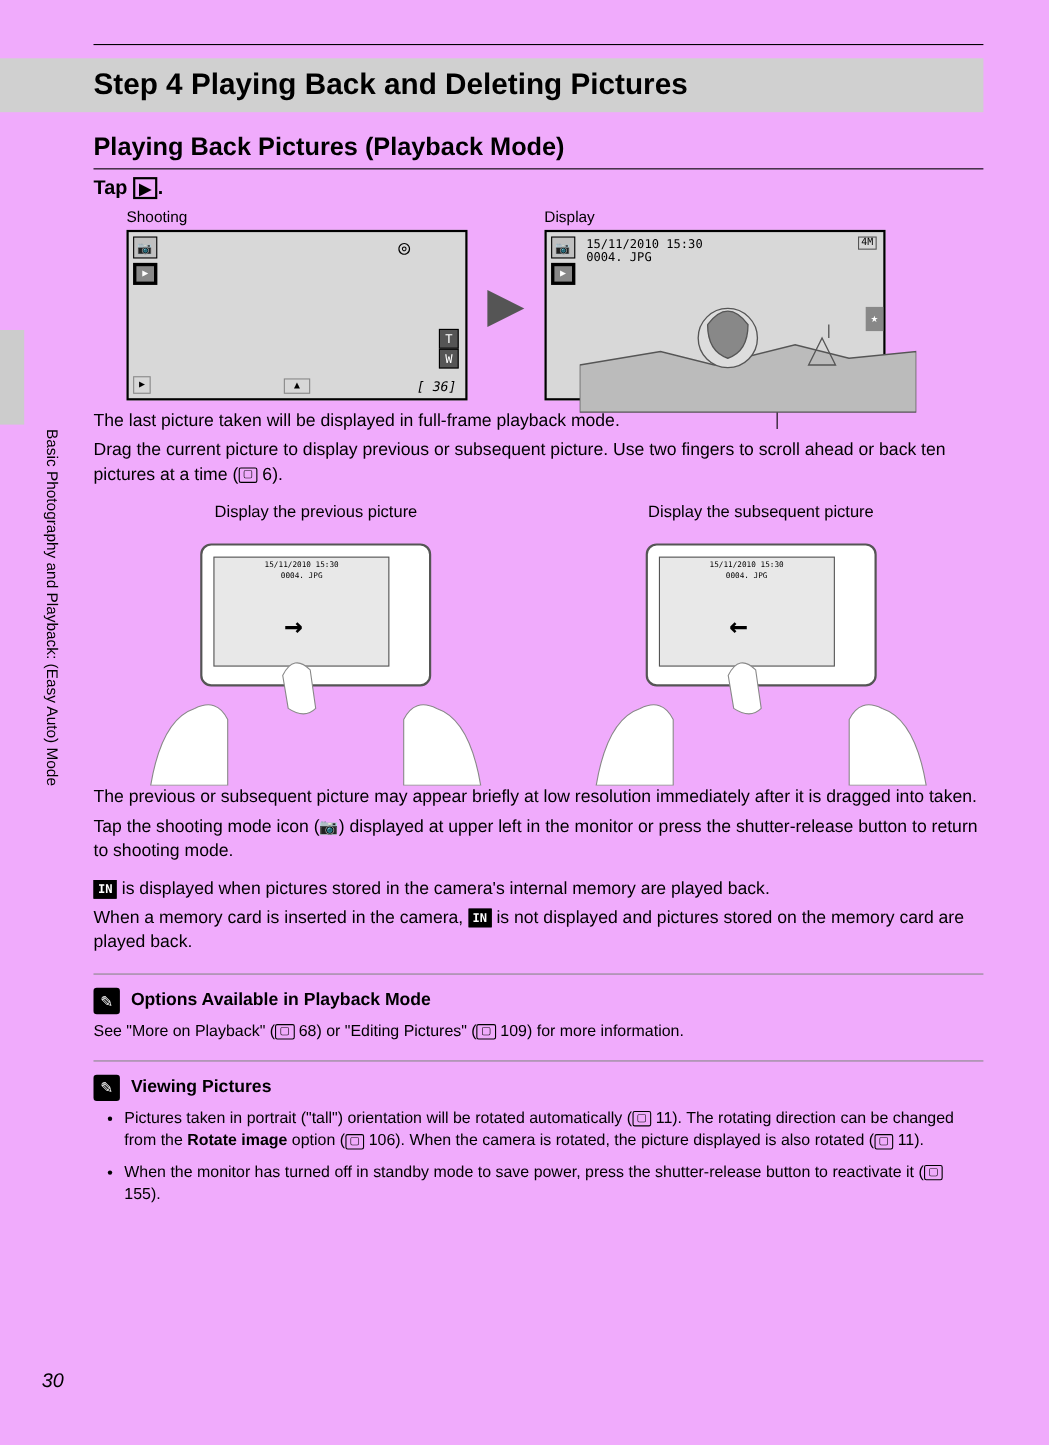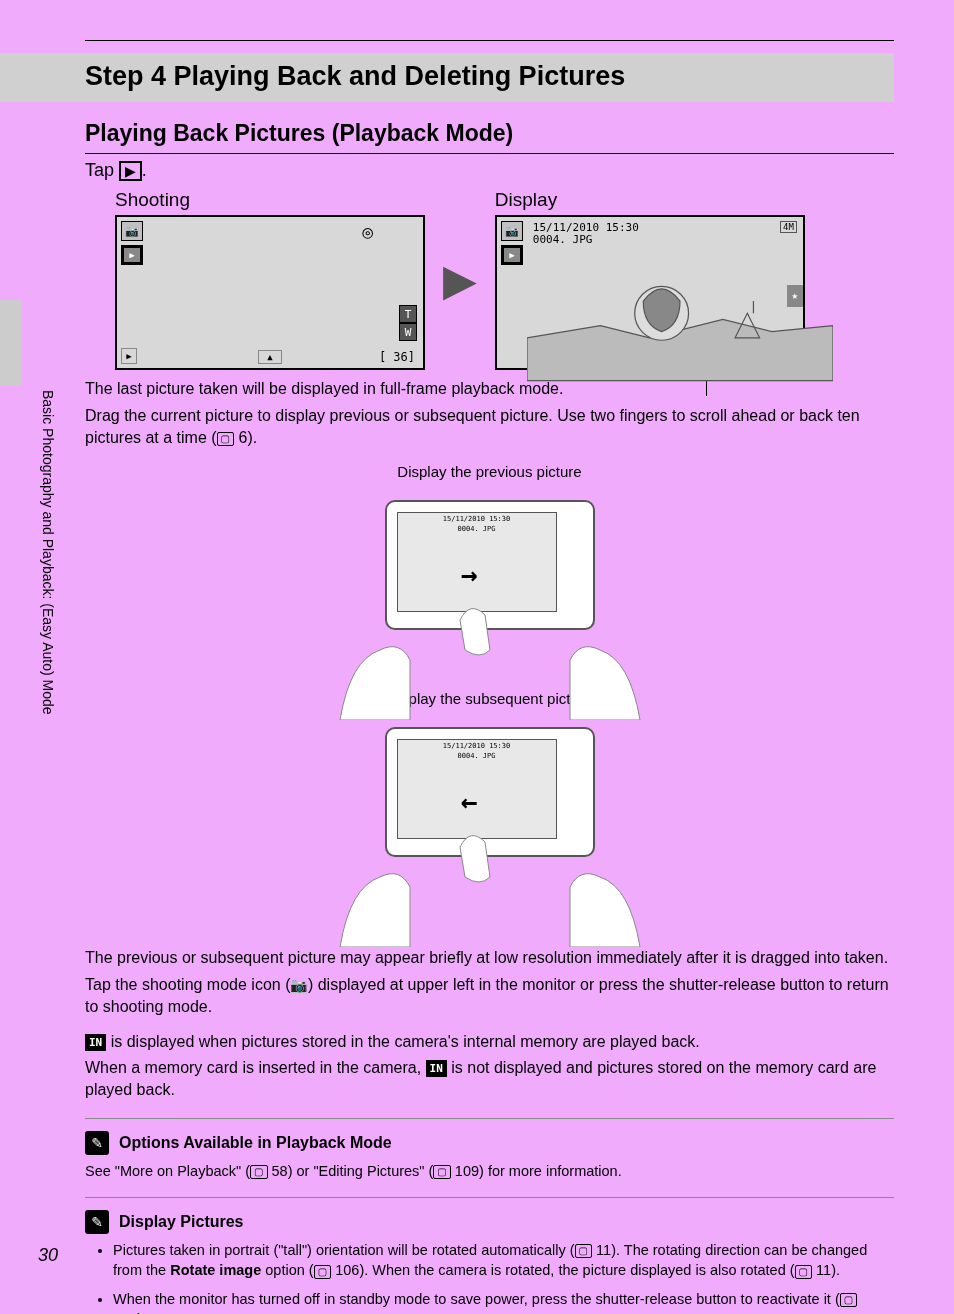--- a/index.html
+++ b/index.html
@@ -3,48 +3,48 @@
 <meta charset="utf-8">
 <style>
 * { margin: 0; padding: 0; box-sizing: border-box; }
 body { font-family: Arial, Helvetica, sans-serif; background: #9a9a9a; width: 954px; height: 1314px; position: relative; }
 .page { background: #f0abfc; width: 954px; height: 1314px; position: relative; padding: 40px 0 0 0; }
 .hairline { border-top: 1px solid #000; margin: 0 60px 12px 85px; }
 .step-header { background: #d0d0d0; margin: 0 60px 18px 0; padding: 8px 0 10px 85px; }
 .step-header h1 { font-size: 27px; font-weight: bold; }
 .section-title { font-size: 23px; font-weight: bold; margin: 0 60px 6px 85px; border-bottom: 1px solid #000; padding-bottom: 6px; }
 .content { margin: 0 60px 0 85px; }
-.tap-line { font-size: 18px; margin: 4px 0 8px 0; }
+.tap-line { font-size: 18px; margin: 4px 0 8px 0; font-weight: bold; }
 .play-btn-inline { display: inline-block; border: 2px solid #000; padding: 0 4px; font-size: 14px; vertical-align: middle; }
 .shoot-playback { display: flex; gap: 18px; align-items: center; margin-left: 30px; margin-bottom: 8px; }
 .col { display: flex; flex-direction: column; }
-.col-label { font-size: 19px; margin-bottom: 4px; }
+.col-label { font-size: 14px; margin-bottom: 4px; }
 .camera-screen { border: 2px solid #000; width: 310px; height: 155px; background: #d8d8d8; position: relative; font-family: monospace; font-size: 11px; }
 .cs-camera { position: absolute; top: 4px; left: 4px; border: 1px solid #000; background: #c0c0c0; width: 22px; height: 20px; text-align: center; line-height: 20px; }
 .cs-play { position: absolute; top: 28px; left: 4px; border: 3px solid #000; background: #888; width: 22px; height: 20px; text-align: center; line-height: 14px; color: #fff; font-size: 9px; }
 .cs-effects { position: absolute; top: 4px; right: 50px; font-size: 18px; }
 .cs-tw { position: absolute; right: 6px; top: 88px; display: flex; flex-direction: column; }
 .cs-tw span { background: #555; color: #fff; width: 18px; height: 18px; text-align: center; line-height: 18px; font-size: 11px; border: 1px solid #000; }
 .cs-playsmall { position: absolute; bottom: 4px; left: 4px; border: 1px solid #888; width: 16px; height: 16px; text-align: center; line-height: 14px; font-size: 9px; }
 .cs-up { position: absolute; bottom: 4px; left: 50%; transform: translateX(-50%); border: 1px solid #888; width: 24px; height: 14px; text-align: center; line-height: 12px; font-size: 9px; }
-.cs-counter { position: absolute; bottom: 4px; right: 8px; font-size: 12px; }
+.cs-counter { position: absolute; bottom: 4px; right: 8px; font-size: 12px; font-style: italic; }
 .pb-date { position: absolute; top: 4px; left: 36px; font-size: 11px; }
 .pb-file { position: absolute; top: 16px; left: 36px; font-size: 11px; }
 .pb-9m { position: absolute; top: 4px; right: 6px; font-size: 9px; border: 1px solid #555; padding: 0 2px; }
 .pb-star { position: absolute; top: 68px; right: 0; background: #888; color: #fff; width: 16px; height: 22px; text-align: center; line-height: 22px; }
 .pb-count { position: absolute; bottom: 6px; right: 8px; font-size: 12px; }
 .pb-in { position: absolute; bottom: 6px; right: 90px; border: 1px solid #000; font-size: 10px; padding: 0 2px; font-weight: bold; }
 .pb-in-line { position: absolute; width: 1px; height: 28px; background: #000; right: 96px; bottom: -28px; }
 .pb-drawing { position: absolute; top: 30px; left: 30px; right: 30px; bottom: 30px; }
 .arrow-big { font-size: 44px; color: #555; }
 .indicator-label { text-align: right; font-size: 15px; margin-right: 20px; margin-bottom: 14px; }
 .body-text { font-size: 16px; line-height: 1.4; }
 .body-text p { margin-bottom: 4px; }
 .book-icon { display: inline-block; border: 1px solid #000; border-radius: 2px; font-size: 10px; padding: 0 3px; vertical-align: middle; line-height: 12px; }
-.prev-next { display: flex; margin: 14px 0 10px 0; flex-direction: column; }
+.prev-next { display: flex; margin: 14px 0 10px 0; }
 .prev-next-col { flex: 1; text-align: center; }
 .prev-next-label { font-size: 15px; margin-bottom: 20px; }
 .hand-camera { width: 260px; height: 190px; margin: 0 auto; position: relative; }
 .hc-device { border: 2px solid #555; border-radius: 10px; width: 210px; height: 130px; margin: 0 auto; padding: 10px; position: relative; background: #fff; }
 .hc-screen { border: 1px solid #555; width: 160px; height: 100px; background: #e8e8e8; position: relative; font-size: 7px; font-family: monospace; }
 .hc-arrow { position: absolute; top: 45%; left: 40%; font-size: 28px; font-weight: bold; }
 .in-box { display: inline-block; border: 1px solid #000; background: #000; color: #fff; font-weight: bold; font-size: 11px; padding: 0 3px; font-family: monospace; vertical-align: middle; }
 .camera-icon-inline { display: inline-block; font-size: 14px; vertical-align: middle; }
 .note-block { margin-top: 16px; }
 .note-header { display: flex; align-items: center; gap: 10px; margin-bottom: 6px; }
@@ -170,29 +170,29 @@
       <p><span>When a memory card is inserted in the camera, </span><span class="in-box">IN</span><span> is not displayed and pictures stored on the memory card are played back.</span></p>
     </div>
 
     <div class="note-block">
       <div class="hairline-bottom"></div>
       <div class="note-header">
         <div class="pencil-icon">✎</div>
         <div class="note-title">Options Available in Playback Mode</div>
       </div>
       <div class="note-text">
-        <span>See "More on Playback" (</span><span class="book-icon">▢</span> <span>58</span><span>) or "Editing Pictures" (</span><span class="book-icon">▢</span> <span>109</span><span>) for more information.</span>
+        <span>See "More on Playback" (</span><span class="book-icon">▢</span> <span>68</span><span>) or "Editing Pictures" (</span><span class="book-icon">▢</span> <span>109</span><span>) for more information.</span>
       </div>
     </div>
 
     <div class="note-block">
       <div class="hairline-bottom"></div>
       <div class="note-header">
         <div class="pencil-icon">✎</div>
-        <div class="note-title">Display Pictures</div>
+        <div class="note-title">Viewing Pictures</div>
       </div>
       <ul class="note-list">
         <li><span>Pictures taken in portrait ("tall") orientation will be rotated automatically (</span><span class="book-icon">▢</span> <span>11</span><span>). The rotating direction can be changed from the </span><b>Rotate image</b><span> option (</span><span class="book-icon">▢</span> <span>106</span><span>). When the camera is rotated, the picture displayed is also rotated (</span><span class="book-icon">▢</span> <span>11</span><span>).</span></li>
         <li><span>When the monitor has turned off in standby mode to save power, press the shutter-release button to reactivate it (</span><span class="book-icon">▢</span> <span>155</span><span>).</span></li>
       </ul>
     </div>
   </div>
 
   <div class="page-number">30</div>
 </div>

